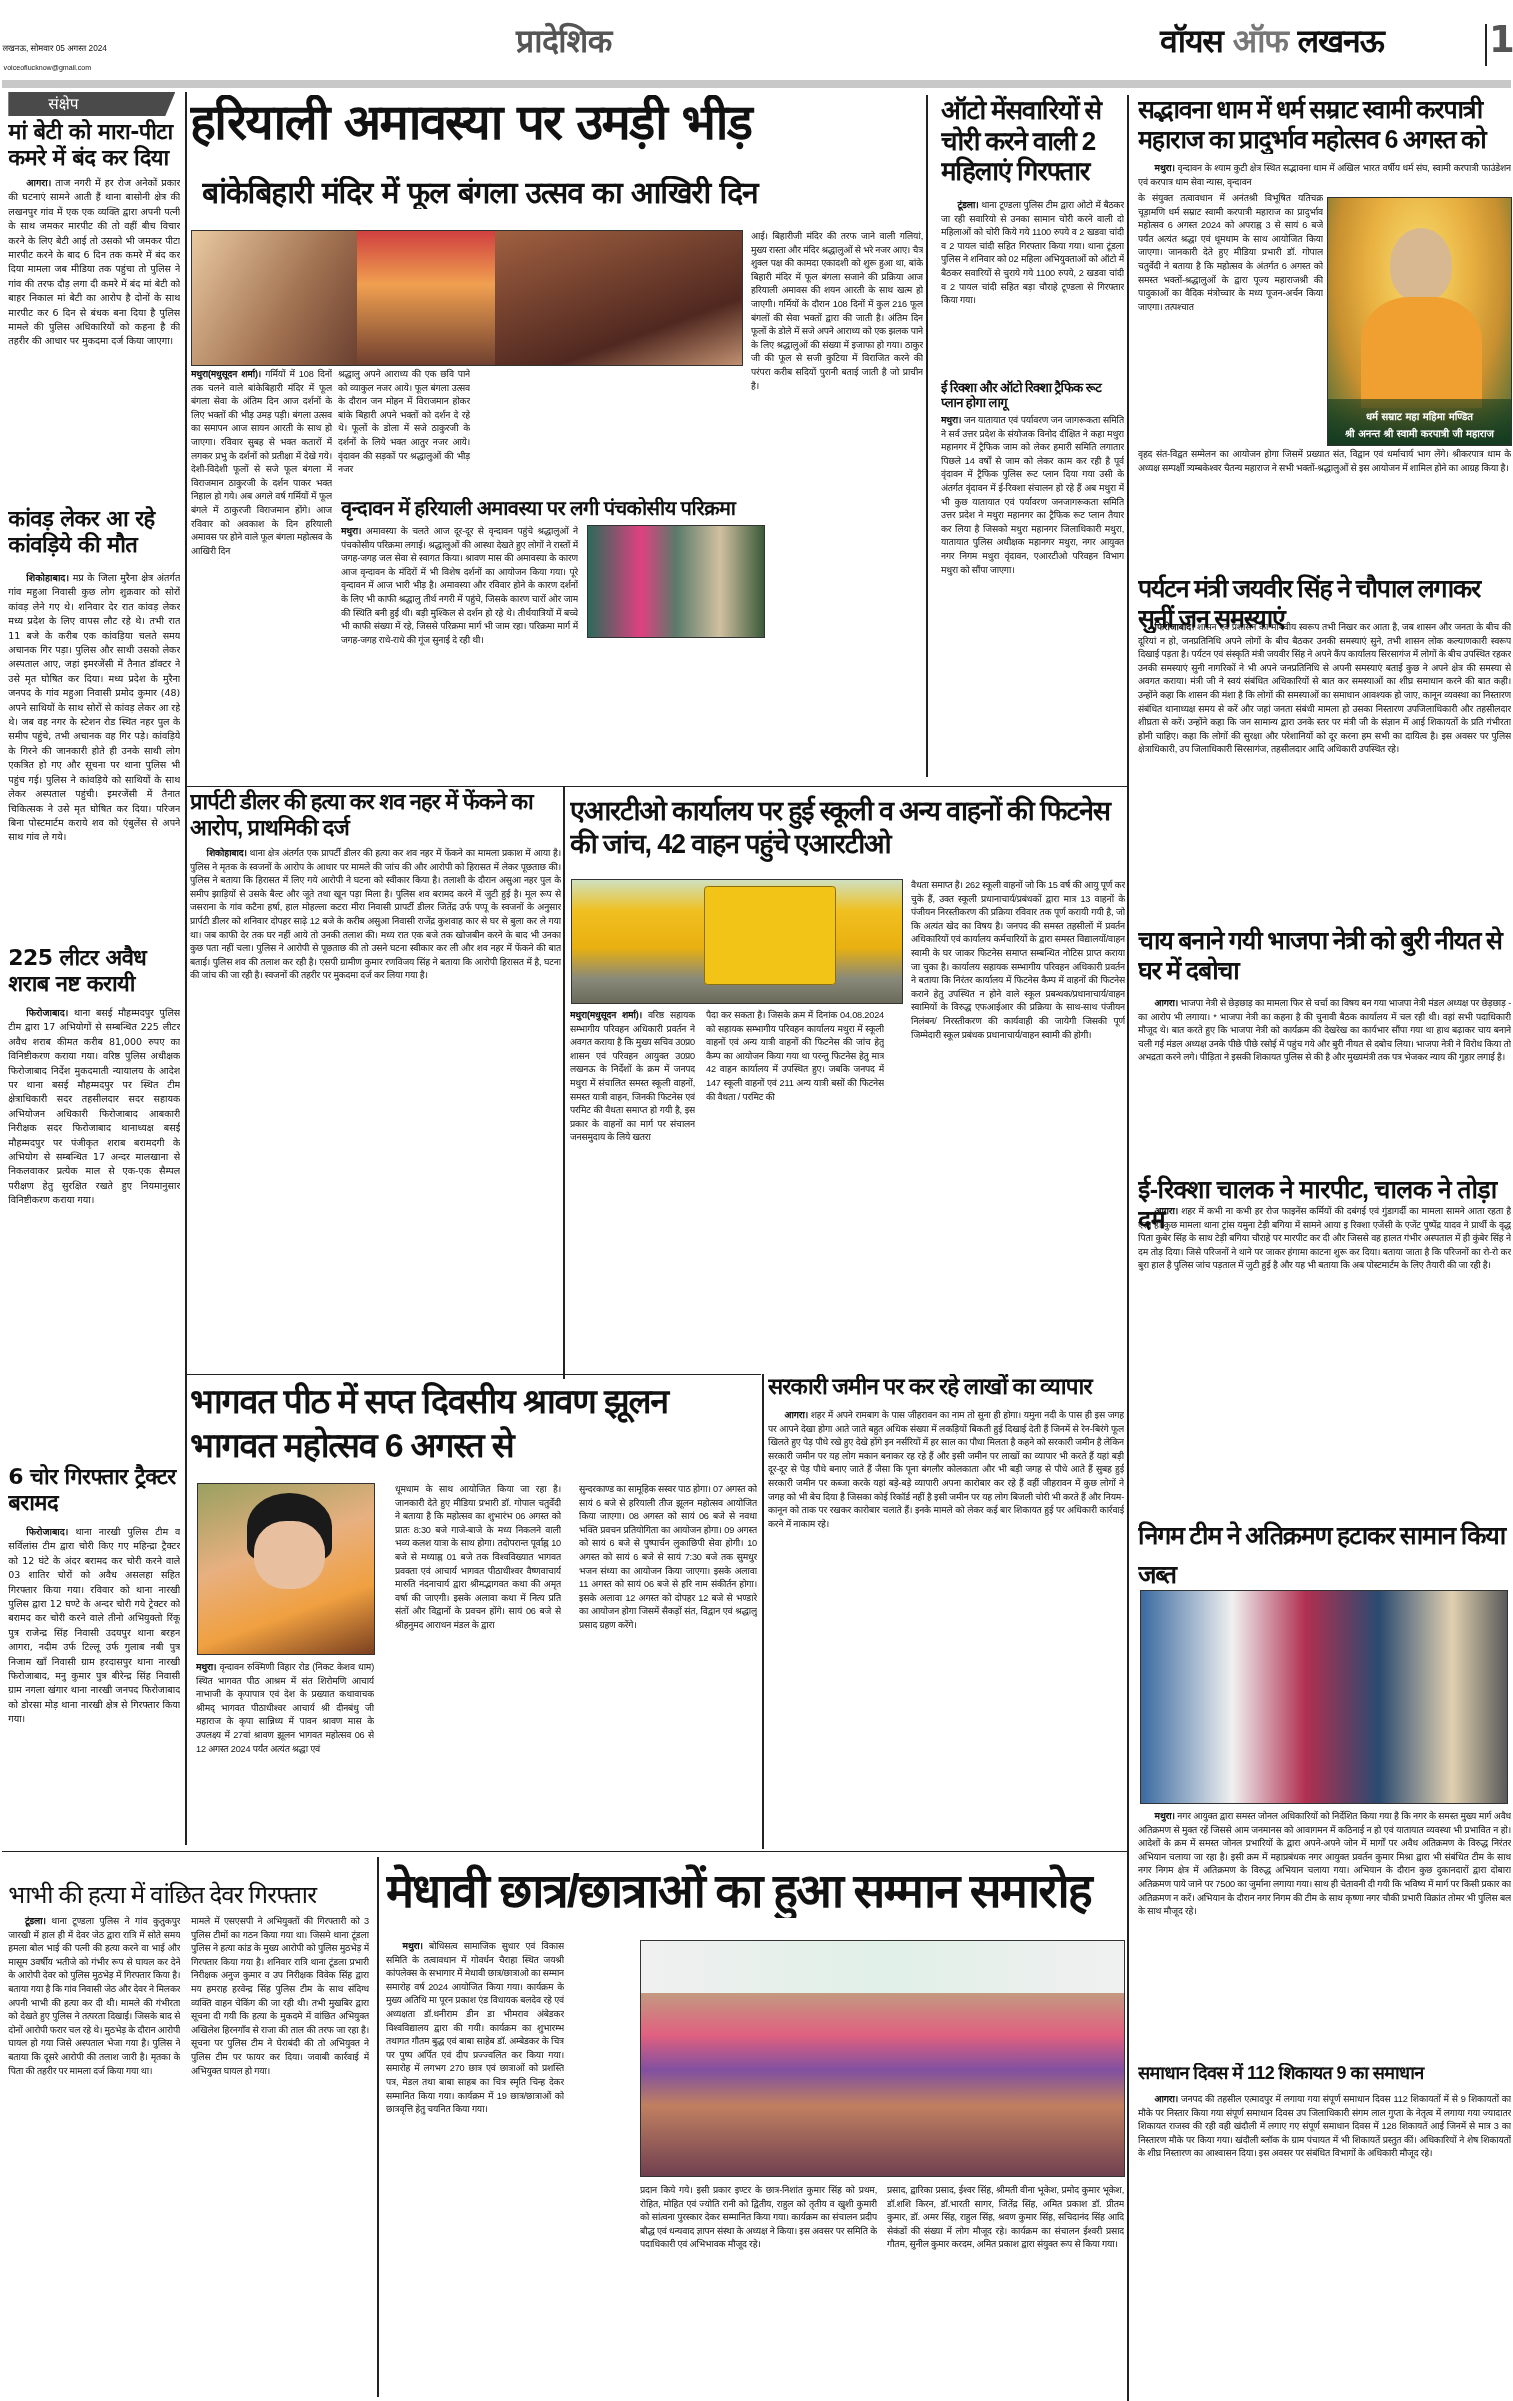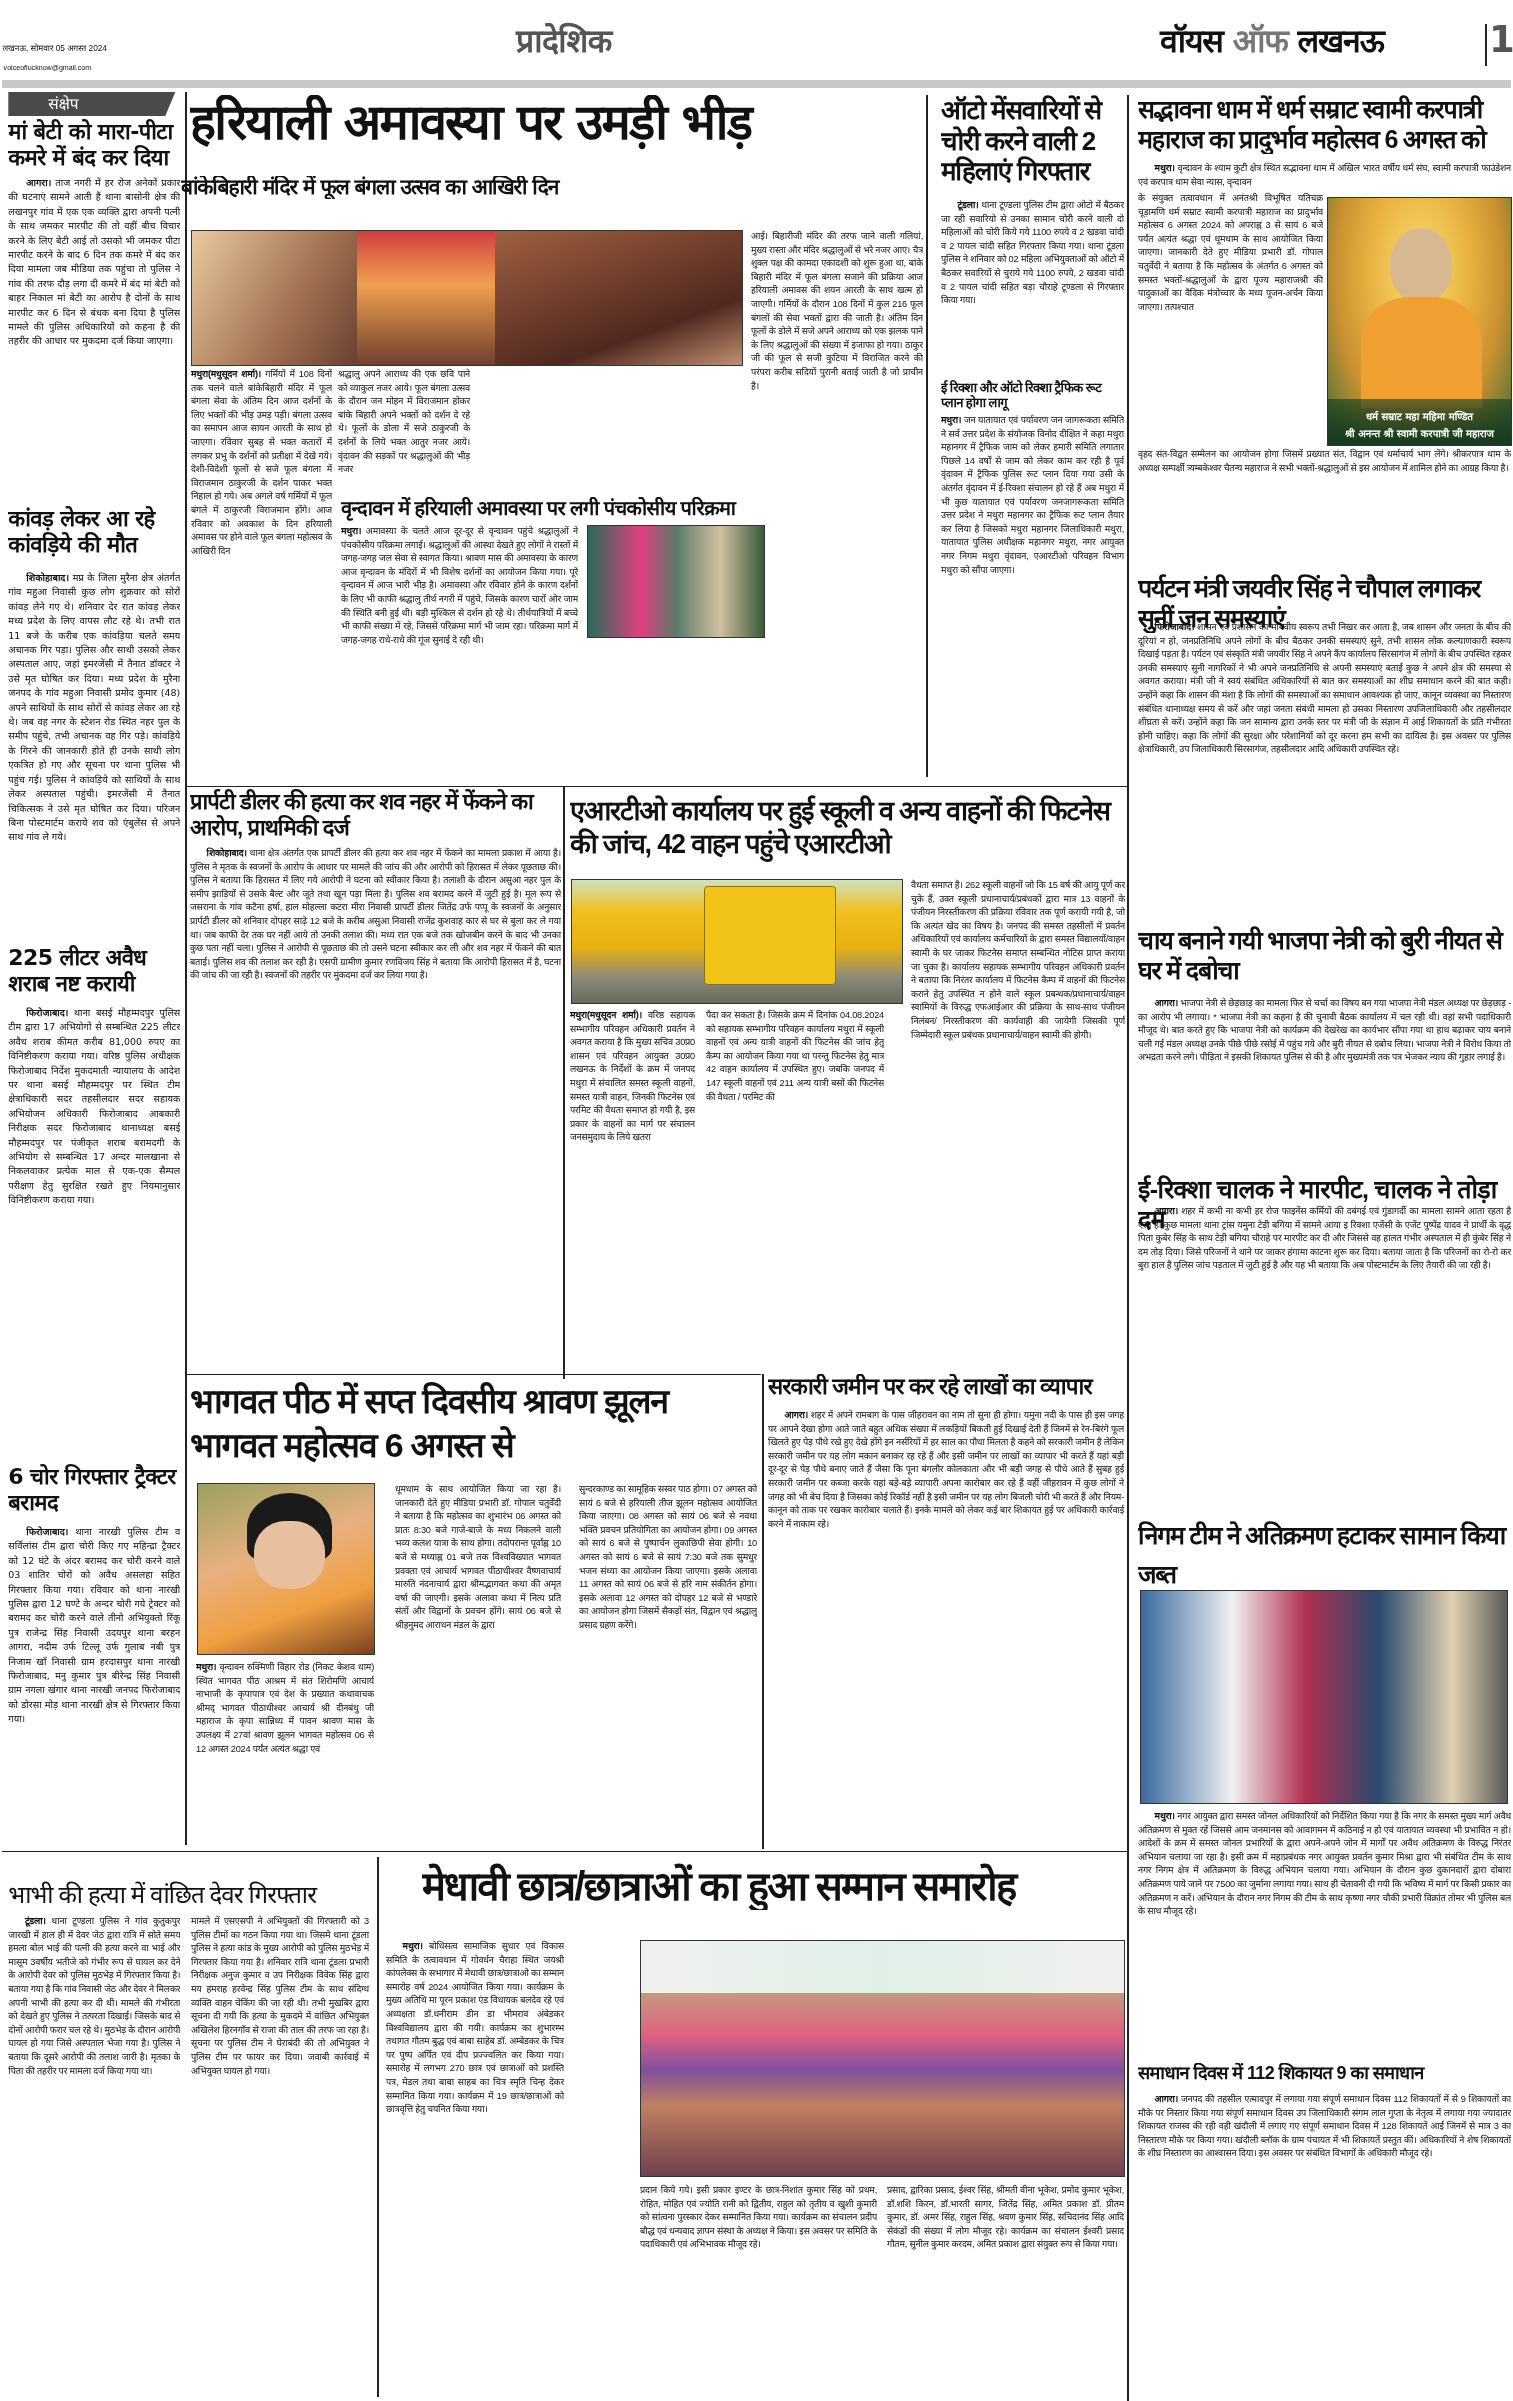--- a/index.html
+++ b/index.html
@@ -56,21 +56,21 @@
 <div class="abs col" style="left:8.3px; top:1006px; width:172px; height:460px; text-indent:18px;">
   <b>फिरोजाबाद।</b> <span>थाना बसई मौहम्मदपुर पुलिस टीम द्वारा 17 अभियोगों से सम्बन्धित 225 लीटर अवैध शराब कीमत करीब 81,000 रुपए का विनिष्टीकरण कराया गया। वरिष्ठ पुलिस अधीक्षक फिरोजाबाद निर्देश मुकदमाती न्यायालय के आदेश पर थाना बसई मौहम्मदपुर पर स्थित टीम क्षेत्राधिकारी सदर तहसीलदार सदर सहायक अभियोजन अधिकारी फिरोजाबाद आबकारी निरीक्षक सदर फिरोजाबाद थानाध्यक्ष बसई मौहम्मदपुर पर पंजीकृत शराब बरामदगी के अभियोग से सम्बन्धित 17 अन्दर मालखाना से निकलवाकर प्रत्येक माल से एक-एक सैम्पल परीक्षण हेतु सुरक्षित रखते हुए नियमानुसार विनिष्टीकरण कराया गया।</span>
 </div>
 
 <div class="abs hd" style="left:8.3px; top:1464px; width:172px; font-size:22px;">6 चोर गिरफ्तार ट्रैक्टर बरामद</div>
 <div class="abs col" style="left:8.3px; top:1525px; width:172px; height:332px; text-indent:18px;">
   <b>फिरोजाबाद।</b> <span>थाना नारखी पुलिस टीम व सर्विलांस टीम द्वारा चोरी किए गए महिन्द्रा ट्रैक्टर को 12 घंटे के अंदर बरामद कर चोरी करने वाले 03 शातिर चोरों को अवैध असलहा सहित गिरफ्तार किया गया। रविवार को थाना नारखी पुलिस द्वारा 12 घण्टे के अन्दर चोरी गये ट्रेक्टर को बरामद कर चोरी करने वाले तीनो अभियुक्तो रिंकू पुत्र राजेन्द्र सिंह निवासी उदयपुर थाना बरहन आगरा, नदीम उर्फ टिल्लू उर्फ गुलाब नबी पुत्र निजाम खाँ निवासी ग्राम हरदासपुर थाना नारखी फिरोजाबाद, मनु कुमार पुत्र बीरेन्द्र सिंह निवासी ग्राम नगला खंगार थाना नारखी जनपद फिरोजाबाद को डोरसा मोड़ थाना नारखी क्षेत्र से गिरफ्तार किया गया।</span>
 </div>
 
 <div class="abs hd" style="left:190px; top:95px; width:736px; font-size:49px; letter-spacing:-1.8px; line-height:1.15;">हरियाली अमावस्या पर उमड़ी भीड़</div>
-<div class="abs hd" style="left:181px; top:176px; width:736px; font-size:21px; letter-spacing:-1.2px; line-height:1.1;">बांकेबिहारी मंदिर में फूल बंगला उत्सव का आखिरी दिन</div>
+<div class="abs hd" style="left:202px; top:176px; width:736px; font-size:30px; letter-spacing:-1.2px; line-height:1.1;">बांकेबिहारी मंदिर में फूल बंगला उत्सव का आखिरी दिन</div>
 
 <div class="abs photo" style="left:191px; top:230px; width:552px; height:136px; background: linear-gradient(180deg,#7a5a3a 0%,#c88a4a 20%,#9e4a2a 45%,#5a3a2a 70%,#3a2a20 100%);">
   <div style="position:absolute; left:0; top:0; width:30%; height:100%; background:linear-gradient(120deg,#e9c9a0,#a07050 60%,#6a4030);"></div>
   <div style="position:absolute; left:30%; top:0; width:25%; height:100%; background:linear-gradient(180deg,#d04040,#f0a050 40%,#704030);"></div>
   <div style="position:absolute; left:55%; top:0; width:45%; height:100%; background:linear-gradient(160deg,#a06040,#502820 70%,#c09070);"></div>
 </div>
 
 <div class="abs col narrow" style="left:191px; top:368px; width:141px; height:284px;">
   <b>मथुरा(मधुसूदन शर्मा)।</b> <span>गर्मियों में 108 दिनों तक चलने वाले बांकेबिहारी मंदिर में फूल बंगला सेवा के अंतिम दिन आज दर्शनों के लिए भक्तों की भीड़ उमड़ पड़ी। बंगला उत्सव का समापन आज सायन आरती के साथ हो जाएगा। रविवार सुबह से भक्त कतारों में लगकर प्रभु के दर्शनों को प्रतीक्षा में देखे गये। देशी-विदेशी फूलों से सजे फूल बंगला में विराजमान ठाकुरजी के दर्शन पाकर भक्त निहाल हो गये। अब अगले वर्ष गर्मियों में फूल बंगले में ठाकुरजी विराजमान होंगे। आज रविवार को अवकाश के दिन हरियाली अमावस पर होने वाले फूल बंगला महोत्सव के आखिरी दिन</span>
 </div>
@@ -194,21 +194,21 @@
 <div class="abs hline" style="left:2.4px; top:1851px; width:1125px;"></div>
 <div class="abs hd cond" style="left:8.3px; top:1881px; width:368px; font-size:24px; letter-spacing:-0.9px; font-weight:normal;">भाभी की हत्या में वांछित देवर गिरफ्तार</div>
 <div class="abs col narrow" style="left:8.3px; top:1915px; width:172px; height:481px; text-indent:16.6px;">
   <b>टूंडला।</b> <span>थाना टूण्डला पुलिस ने गांव कुतुकपुर जारखी में हाल ही में देवर जेठ द्वारा रात्रि में सोते समय हमला बोल भाई की पत्नी की हत्या करने वा भाई और मासूम 3वर्षीय भतीजे को गंभीर रूप से घायल कर देने के आरोपी देवर को पुलिस मुठभेड़ में गिरफ्तार किया है। बताया गया है कि गांव निवासी जेठ और देवर ने मिलकर अपनी भाभी की हत्या कर दी थी। मामले की गंभीरता को देखते हुए पुलिस ने तत्परता दिखाई। जिसके बाद से दोनों आरोपी फरार चल रहे थे। मुठभेड़ के दौरान आरोपी घायल हो गया जिसे अस्पताल भेजा गया है। पुलिस ने बताया कि दूसरे आरोपी की तलाश जारी है। मृतका के पिता की तहरीर पर मामला दर्ज किया गया था।</span>
 </div>
 <div class="abs col narrow" style="left:191px; top:1915px; width:178px; height:481px;">
   <span>मामले में एसएसपी ने अभियुक्तों की गिरफ्तारी को 3 पुलिस टीमों का गठन किया गया था। जिसमे थाना टूंडला पुलिस ने हत्या कांड के मुख्य आरोपी को पुलिस मुठभेड़ में गिरफ्तार किया गया है। शनिवार रात्रि थाना टूंडला प्रभारी निरीक्षक अनुज कुमार व उप निरीक्षक विवेक सिंह द्वारा मय हमराह हरवेन्द्र सिंह पुलिस टीम के साथ संदिग्ध व्यक्ति वाहन चेकिंग की जा रही थी। तभी मुखबिर द्वारा सूचना दी गयी कि हत्या के मुकदमे में वांछित अभियुक्त अखिलेश हिरनगाँव से राजा की ताल की तरफ जा रहा है। सूचना पर पुलिस टीम ने घेराबंदी की तो अभियुक्त ने पुलिस टीम पर फायर कर दिया। जवाबी कार्रवाई में अभियुक्त घायल हो गया।</span>
 </div>
 <div class="abs vline" style="left:377px; top:1857px; height:540px;"></div>
 
-<div class="abs hd cond" style="left:386px; top:1863px; width:739px; font-size:40px; letter-spacing:-1.8px;margin-left:36px;">मेधावी छात्र/छात्राओं का हुआ सम्मान समारोह</div>
+<div class="abs hd cond" style="left:386px; top:1863px; width:739px; font-size:47px; letter-spacing:-1.8px;">मेधावी छात्र/छात्राओं का हुआ सम्मान समारोह</div>
 <div class="abs col narrow" style="left:386px; top:1940px; width:178px; height:457px; text-indent:16.6px;">
   <b>मथुरा।</b> <span>बोधिसत्व सामाजिक सुधार एवं विकास समिति के तत्वावधान में गोवर्धन चैराहा स्थित जयश्री कांपलेक्स के सभागार में मेधावी छात्र/छात्राओ का सम्मान समारोह वर्ष 2024 आयोजित किया गया। कार्यक्रम के मुख्य अतिथि मा पूरन प्रकाश एंड विधायक बलदेव रहे एवं अध्यक्षता डॉ.धनीराम डीन डा भीमराव अंबेडकर विश्वविद्यालय द्वारा की गयी। कार्यक्रम का शुभारम्भ तथागत गौतम बुद्ध एवं बाबा साहेब डॉ. अम्बेडकर के चित्र पर पुष्प अर्पित एवं दीप प्रज्ज्वलित कर किया गया। समारोह में लगभग 270 छात्र एवं छात्राओं को प्रशस्ति पत्र, मेडल तथा बाबा साहब का चित्र स्मृति चिन्ह देकर सम्मानित किया गया। कार्यक्रम में 19 छात्र/छात्राओं को छात्रवृत्ति हेतु चयनित किया गया।</span>
 </div>
 <div class="abs photo" style="left:640px; top:1940px; width:485px; height:237px; background:linear-gradient(180deg,#e0e8e0 0%,#c0a080 20%,#e06080 40%,#8050a0 55%,#c08060 70%,#704050 100%);">
   <div style="position:absolute; left:0; top:0; width:100%; height:22%; background:linear-gradient(90deg,#f0f0f0,#e0f0e8,#f0f0f0);"></div>
 </div>
 <div class="abs col narrow" style="left:640px; top:2184px; width:237px; height:214px;">
   <span>प्रदान किये गये। इसी प्रकार इण्टर के छात्र-निशांत कुमार सिंह को प्रथम, रोहित, मोहित एवं ज्योति रानी को द्वितीय, राहुल को तृतीय व खुशी कुमारी को सांत्वना पुरस्कार देकर सम्मानित किया गया। कार्यक्रम का संचालन प्रदीप बौद्ध एवं धन्यवाद ज्ञापन संस्था के अध्यक्ष ने किया। इस अवसर पर समिति के पदाधिकारी एवं अभिभावक मौजूद रहे।</span>
 </div>
 <div class="abs col narrow" style="left:887px; top:2184px; width:237px; height:214px;">

